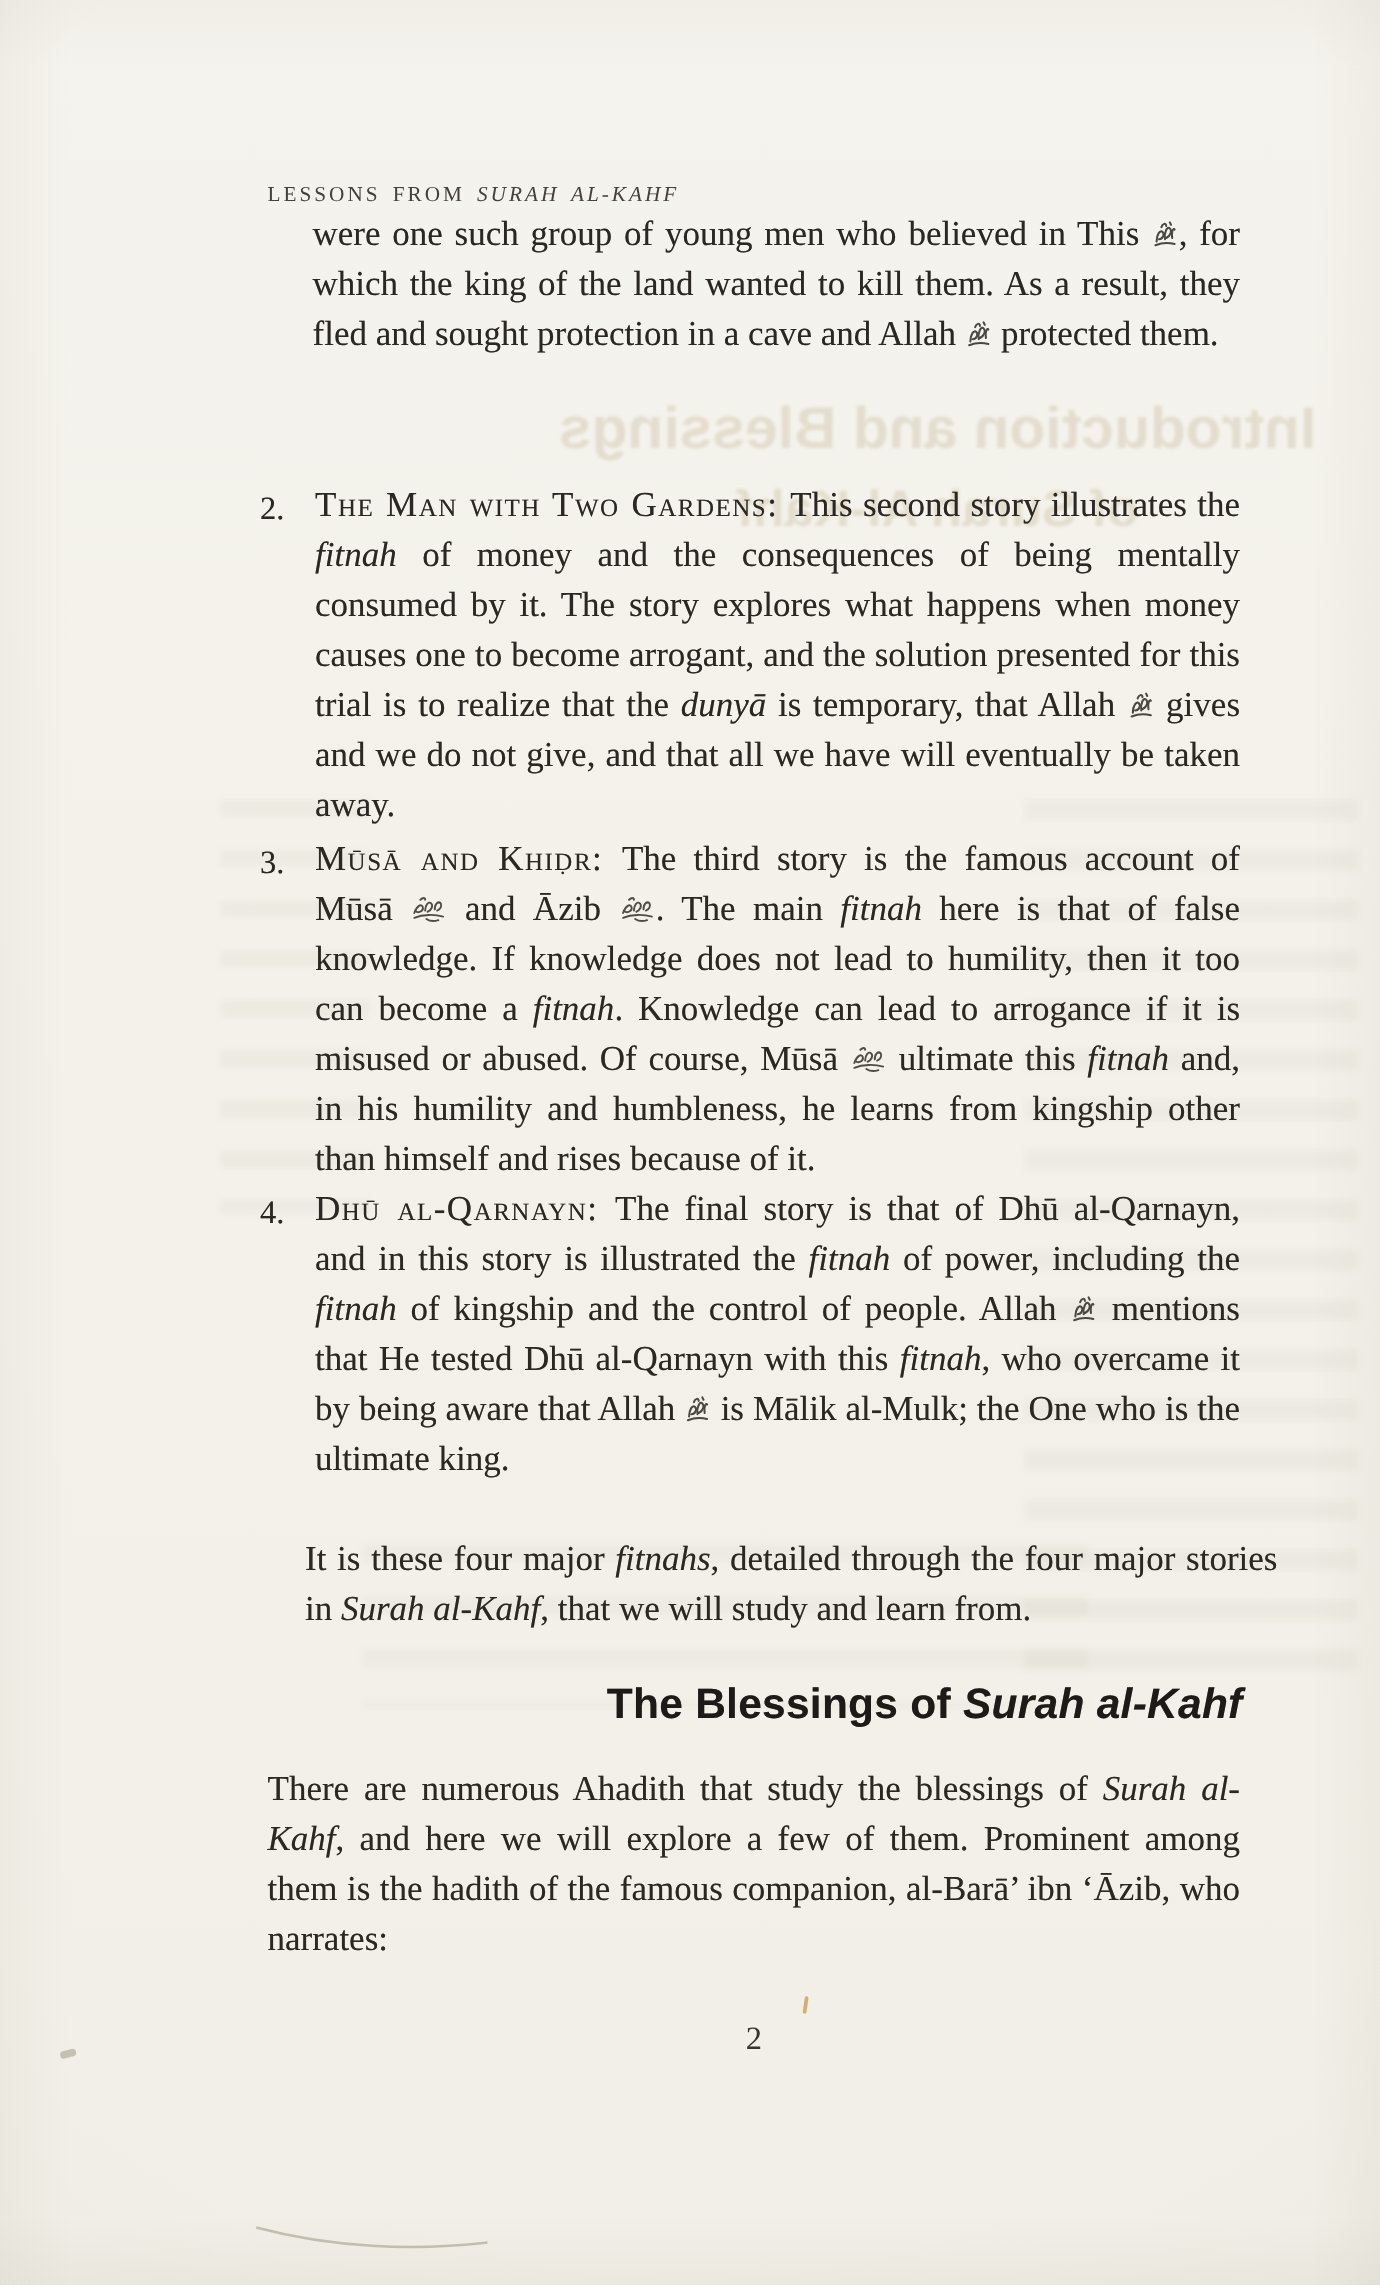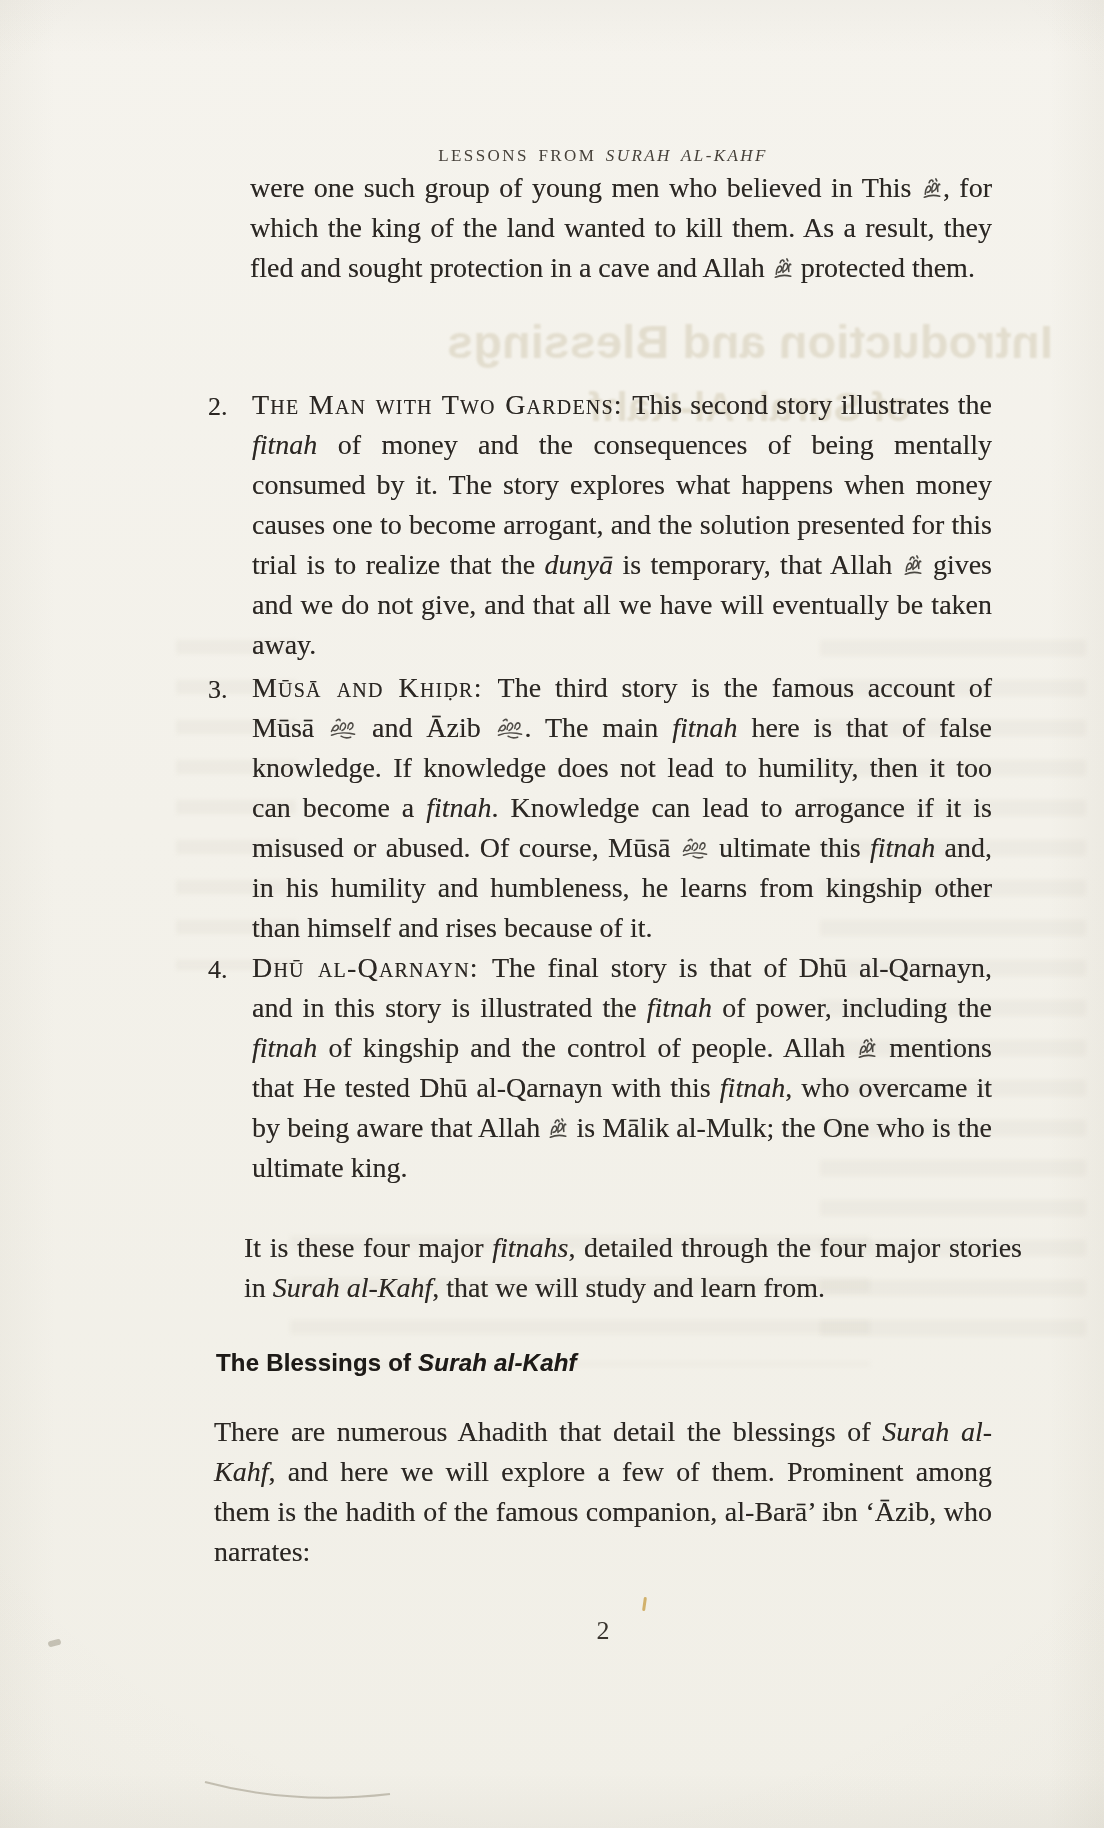--- a/index.html
+++ b/index.html
@@ -35,21 +35,21 @@
   .smudge{position:absolute;pointer-events:none;filter:blur(2.5px);}
   .smudge-a{left:176px;top:640px;width:120px;height:330px;
     background:repeating-linear-gradient(180deg, rgba(150,140,108,.06) 0 14px, rgba(0,0,0,0) 14px 40px);}
   .smudge-b{left:820px;top:640px;width:266px;height:720px;
     background:repeating-linear-gradient(180deg, rgba(148,138,106,.055) 0 16px, rgba(0,0,0,0) 16px 40px);}
   .smudge-c{left:290px;top:1236px;width:580px;height:130px;
     background:repeating-linear-gradient(180deg, rgba(150,140,108,.05) 0 14px, rgba(0,0,0,0) 14px 42px);}
   
   .running-header{
     position:absolute;top:144px;left:214px;width:778px;
-    text-align:center;
+    text-align:left;
     font-size:17px;line-height:24px;
     letter-spacing:2.4px;word-spacing:3px;
     color:#46413a;
   }
   .it{font-style:italic;}
   
   .block{
     position:absolute;
     font-size:28px;line-height:40px;
     text-align:justify;
@@ -68,23 +68,24 @@
   .run.i{font-style:italic;}
   .run.sc{font-variant:small-caps;letter-spacing:1.2px;}
   
   .sym{display:inline-block;width:22px;height:25px;vertical-align:-4px;filter:blur(.3px);}
   .sym.as{width:30px;}
   .sym svg{width:100%;height:100%;}
   
   .section-heading{
     position:absolute;top:1346px;left:216px;width:778px;margin:0;
     font-family:"Liberation Sans","DejaVu Sans",sans-serif;
-    font-size:24px;line-height:34px;font-weight:bold;
+    font-size:34px;line-height:34px;font-weight:bold;
     color:#1d1a17;letter-spacing:.2px;
     text-shadow:0 0 .4px rgba(29,26,23,.5);
+    text-align:right;
   }
   
   .page-number{
     position:absolute;top:1616px;left:214px;width:778px;
     text-align:center;font-size:26px;color:#38332d;
   }
   
   .curl-svg{position:absolute;left:0;top:0;pointer-events:none;}
   .artifact-orange{position:absolute;left:643px;top:1597px;width:3px;height:14px;
     background:#c9a14b;opacity:.8;transform:rotate(8deg);border-radius:2px;}
@@ -190,21 +191,21 @@
     <path d="M4 19 C4 13 7 9 9 11 C11 13 9 17 6 17"></path>
     <path d="M11 17 C10 11 13 6 15 8 C17 10 16 14 12 16"></path>
     <path d="M17 16 C16 11 18 7 19 9"></path>
     <path d="M3 22 C8 20 15 20 19 21"></path>
     <path d="M8 7 C9 4 12 3 12 6"></path>
     <path d="M15 3 L16 5"></path>
   </svg>
 </span><span class="run n"> is Mālik al-Mulk; the One who is the ultimate king.</span></div>
       </div>
       <div class="block b4 paragraph"><span class="run n">It is these four major </span><span class="run i">fitnahs</span><span class="run n">, detailed through the four major stories in </span><span class="run i">Surah al-Kahf</span><span class="run n">, that we will study and learn from.</span></div>
-      <div class="block b5 paragraph"><span class="run n">There are numerous Ahadith that detail the blessings of </span><span class="run i">Surah al-Kahf</span><span class="run n">, and here we will explore a few of them. Prominent among them is the hadith of the famous companion, al-Barā’ ibn ‘Āzib, who narrates:</span></div>
+      <div class="block b5 paragraph"><span class="run n">There are numerous Ahadith that study the blessings of </span><span class="run i">Surah al-Kahf</span><span class="run n">, and here we will explore a few of them. Prominent among them is the hadith of the famous companion, al-Barā’ ibn ‘Āzib, who narrates:</span></div>
     </div>
 
   <h2 class="section-heading">
     <span>The Blessings of </span><span class="it">Surah al-Kahf</span>
   </h2>
 
   <div class="page-number">2</div>
 
   <svg class="curl-svg" width="1104" height="1828" viewBox="0 0 1104 1828">
     <path d="M205 1782 C265 1798 330 1801 390 1794" fill="none" stroke="#b7b1a2" stroke-width="2" opacity="0.8"></path>

